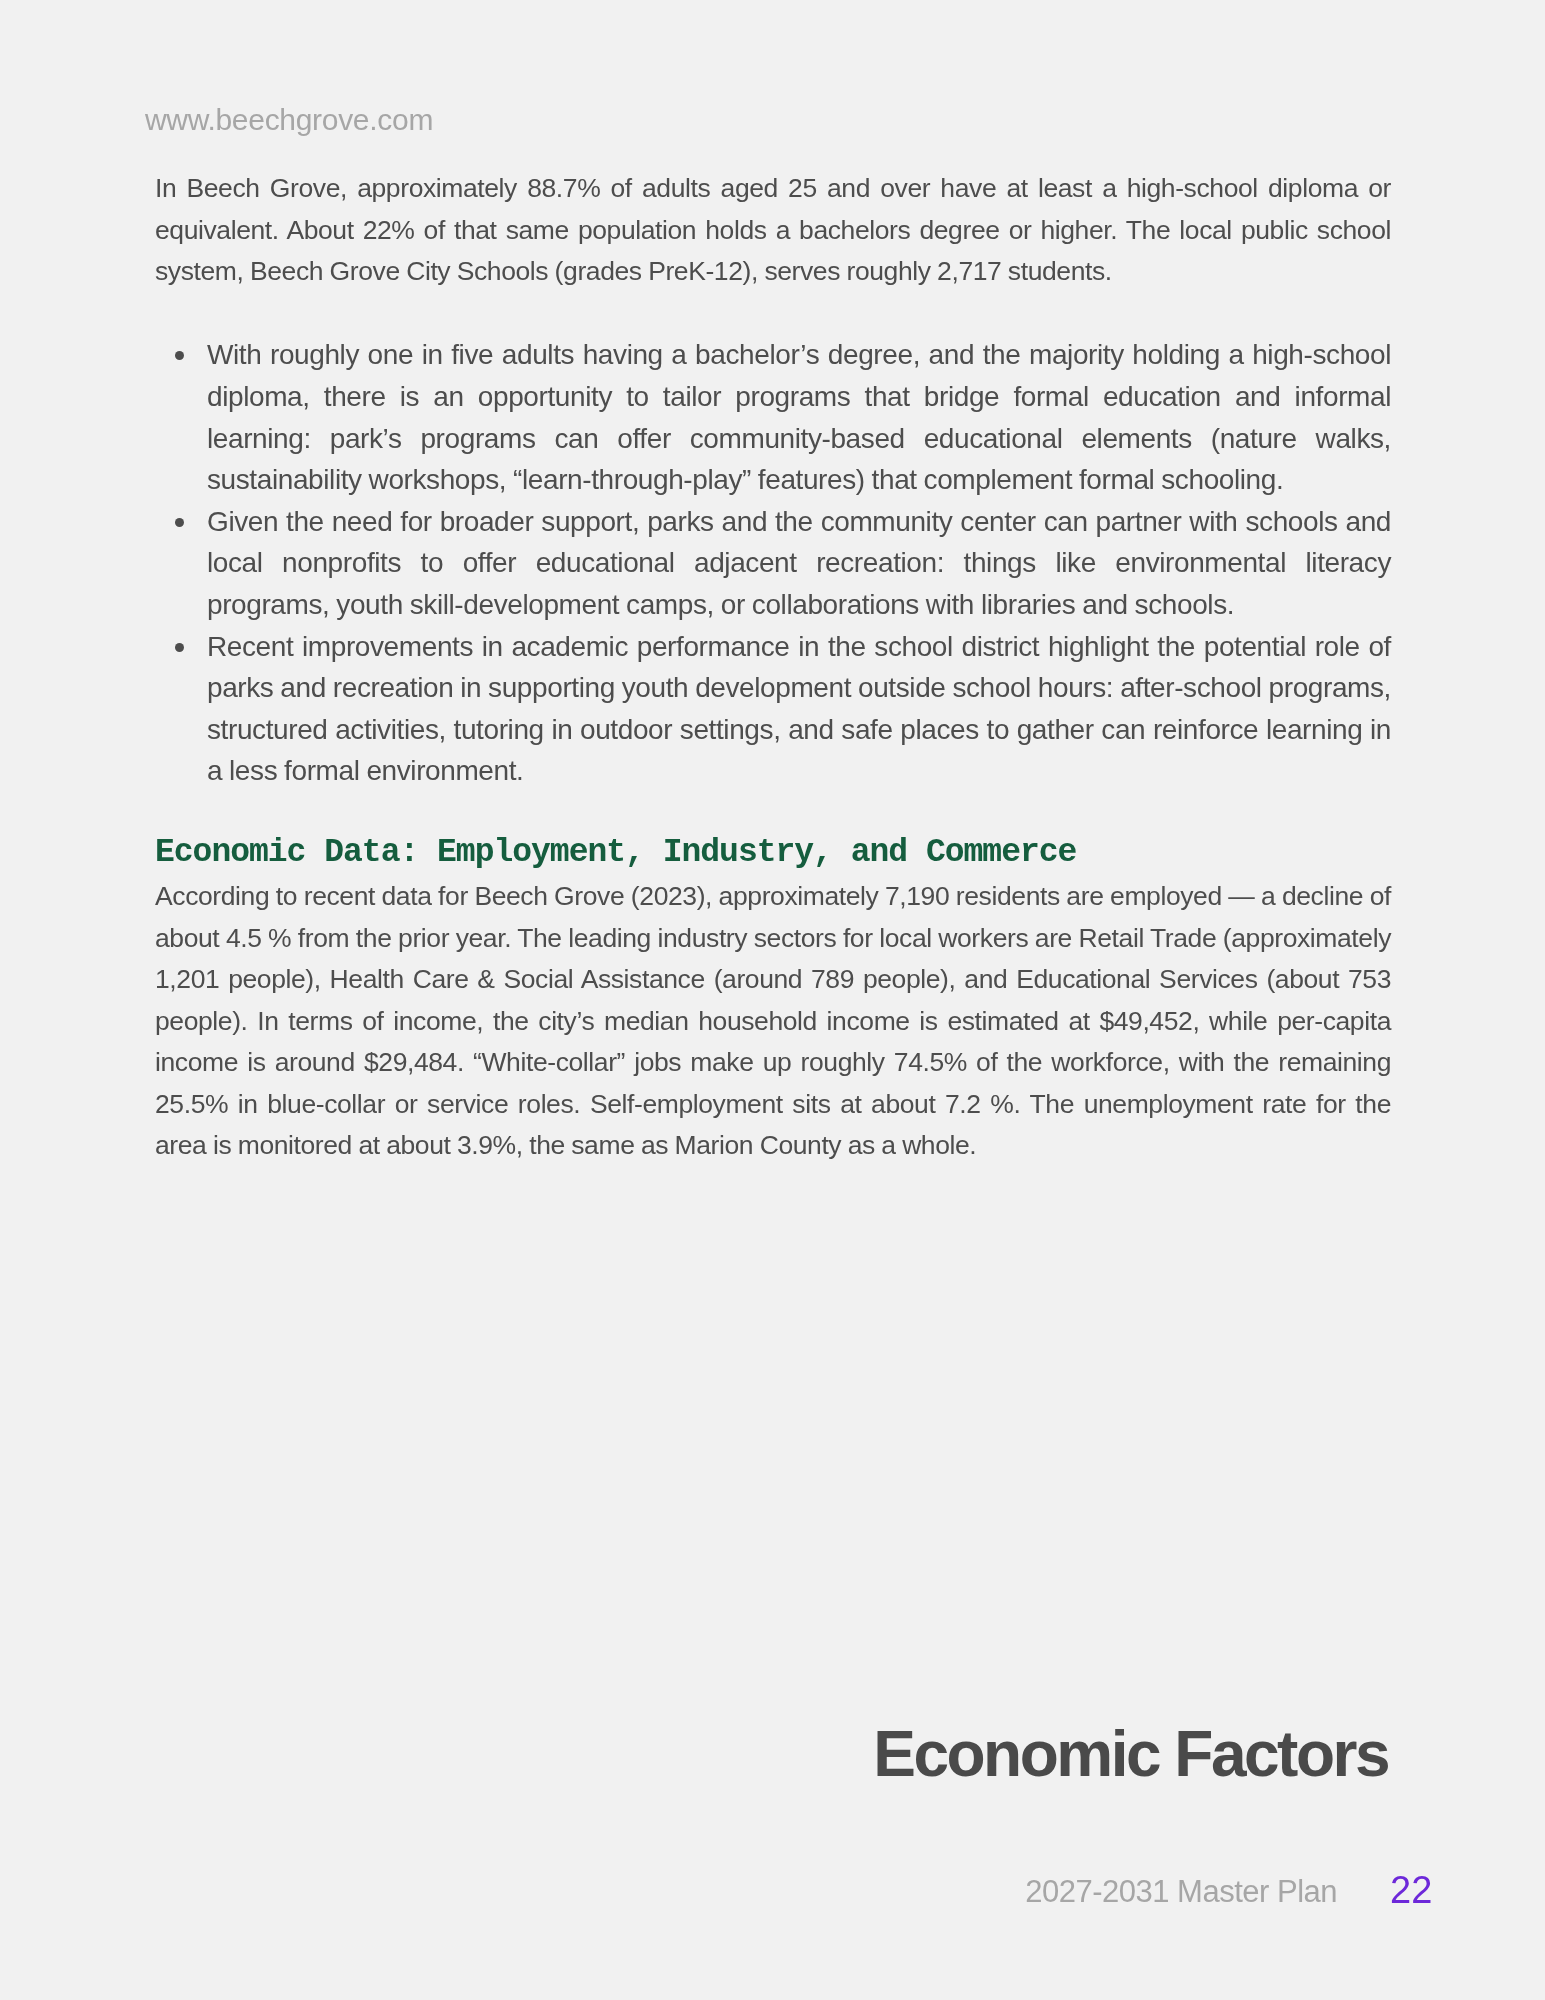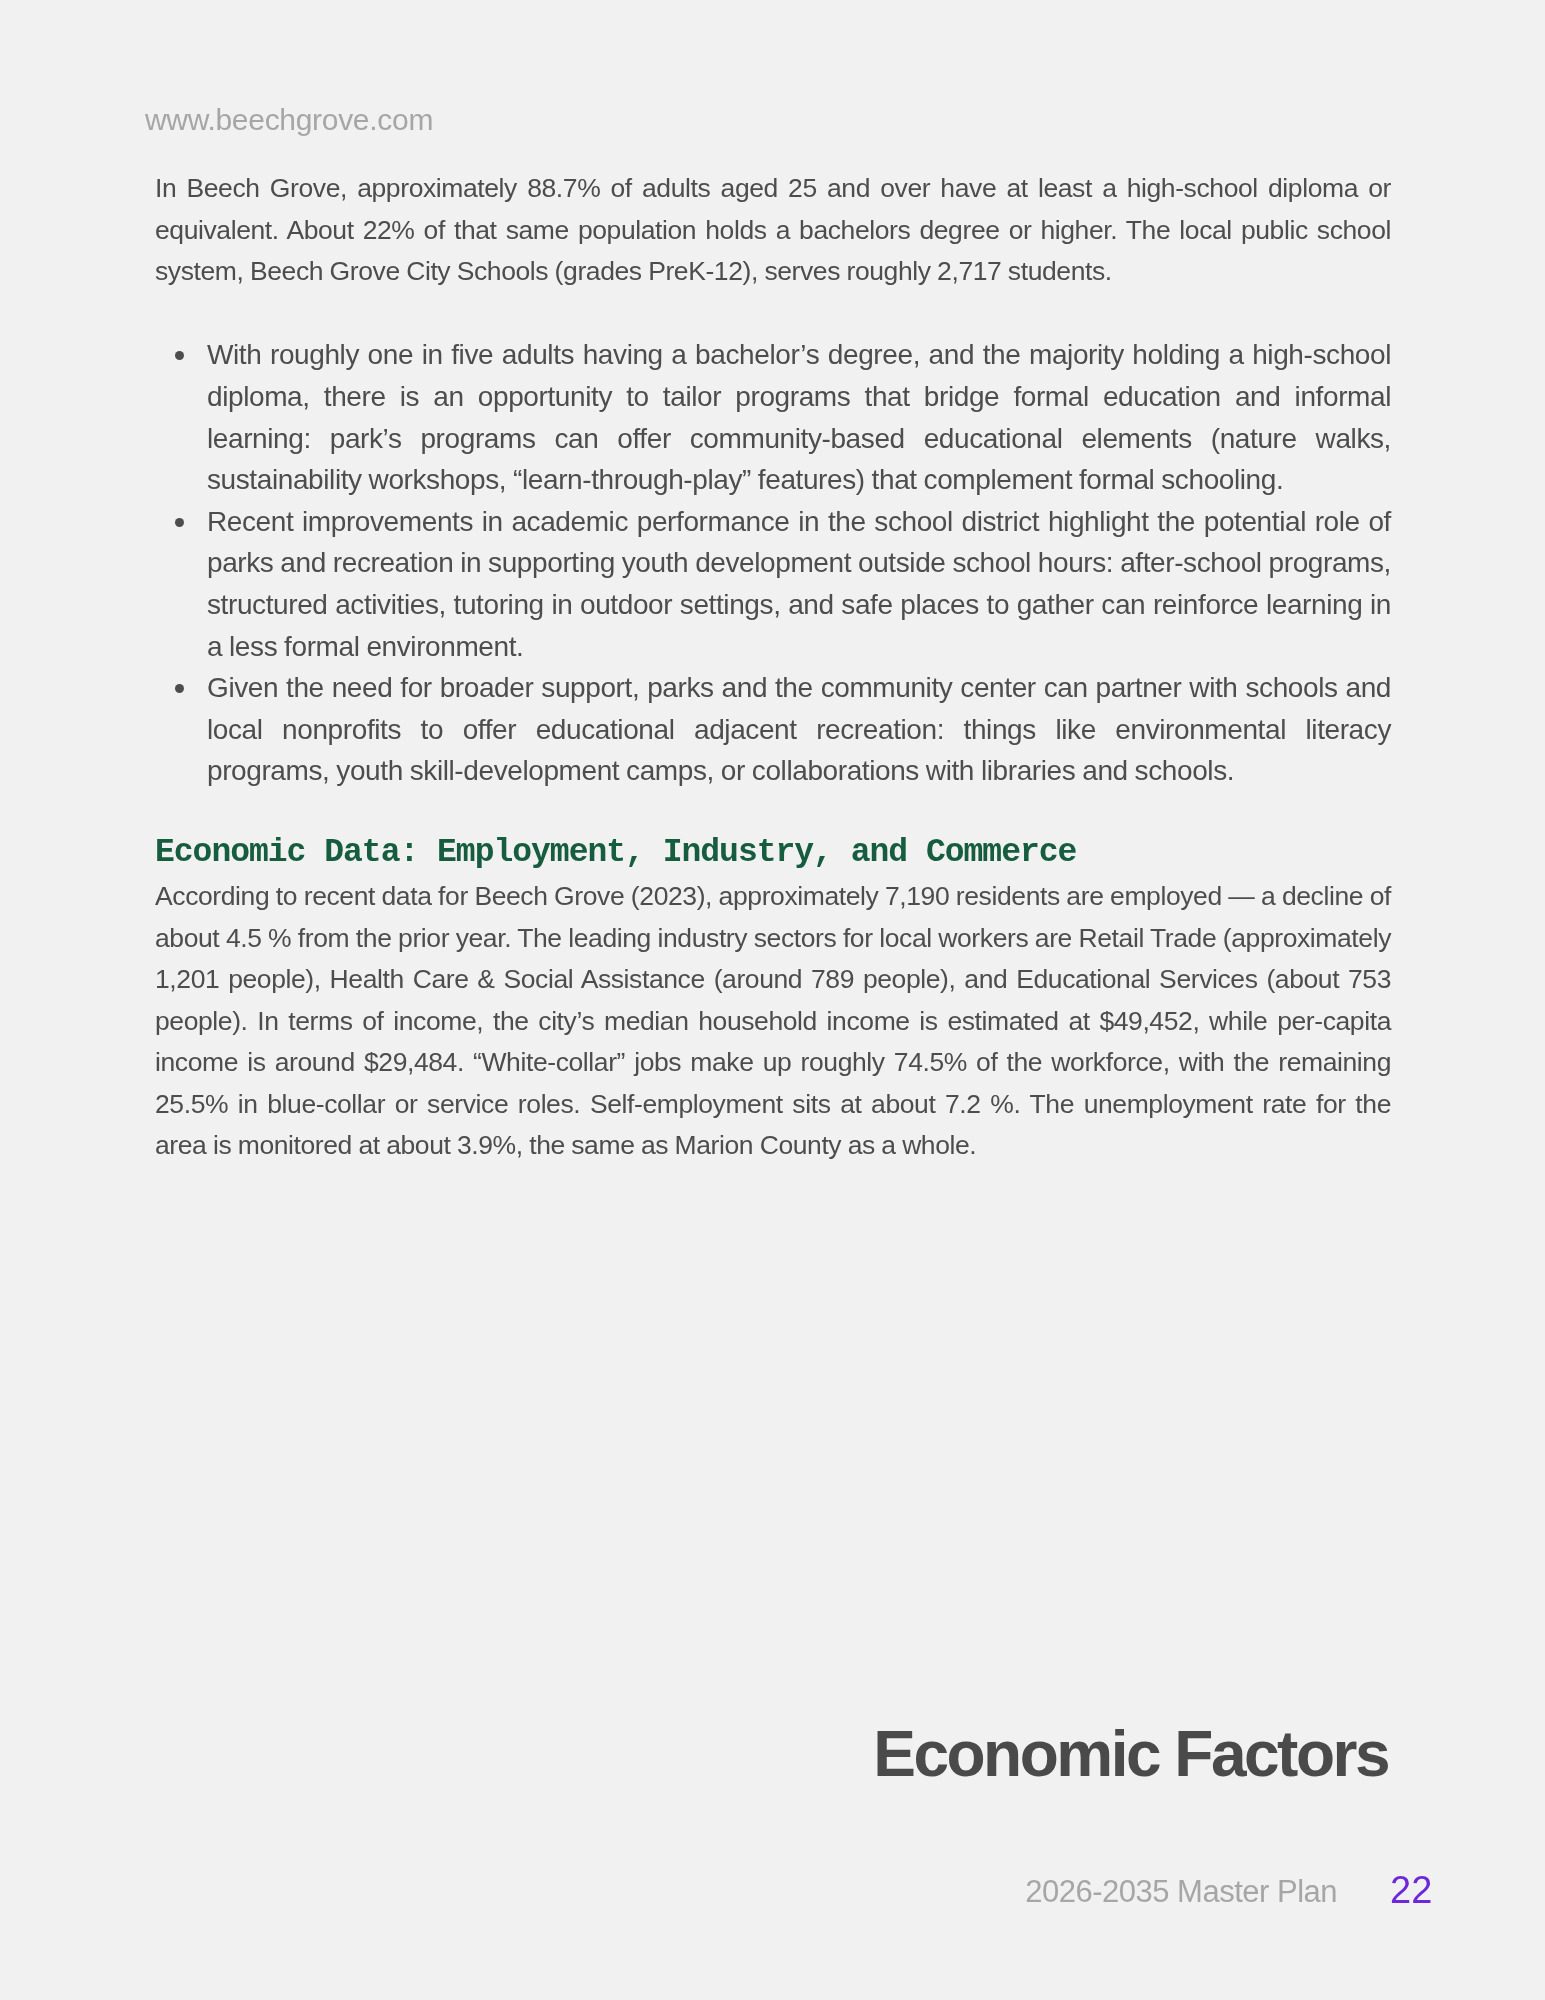--- a/index.html
+++ b/index.html
@@ -79,32 +79,32 @@
 <div class="content">
   <section>
     <p class="para">In Beech Grove, approximately 88.7% of adults aged 25 and over have at least a high-school diploma or equivalent.  About 22% of that same population holds a bachelors degree or higher. The local public school system, Beech Grove City Schools (grades PreK-12), serves roughly 2,717 students.</p>
     <ul class="bullets">
       <li>
         <span class="dot"></span>
         <span>With roughly one in five adults having a bachelor’s degree, and the majority holding a high-school diploma, there is an opportunity to tailor programs that bridge formal education and informal learning: park’s programs can offer community-based educational elements (nature walks, sustainability workshops, “learn-through-play” features) that complement formal schooling.</span>
       </li>
       <li>
         <span class="dot"></span>
-        <span>Recent improvements in academic performance in the school district highlight the potential role of parks and recreation in supporting youth development outside school hours: after-school programs, structured activities, tutoring in outdoor settings, and safe places to gather can reinforce learning in a less formal environment.</span>
+        <span>Given the need for broader support, parks and the community center can partner with schools and local nonprofits to offer educational adjacent recreation: things like environmental literacy programs, youth skill-development camps, or collaborations with libraries and schools.</span>
       </li>
       <li>
         <span class="dot"></span>
-        <span>Given the need for broader support, parks and the community center can partner with schools and local nonprofits to offer educational adjacent recreation: things like environmental literacy programs, youth skill-development camps, or collaborations with libraries and schools.</span>
+        <span>Recent improvements in academic performance in the school district highlight the potential role of parks and recreation in supporting youth development outside school hours: after-school programs, structured activities, tutoring in outdoor settings, and safe places to gather can reinforce learning in a less formal environment.</span>
       </li>
     </ul>
   </section>
 
   <section class="section2">
     <h2 class="h2">Economic Data: Employment, Industry, and Commerce</h2>
     <p class="para">According to recent data for Beech Grove (2023), approximately 7,190 residents are employed — a decline of about 4.5 % from the prior year. The leading industry sectors for local workers are Retail Trade (approximately 1,201 people), Health Care &amp; Social Assistance (around 789 people), and Educational Services (about 753 people). In terms of income, the city’s median household income is estimated at $49,452, while per-capita income is around $29,484. “White-collar” jobs make up roughly 74.5% of the workforce, with the remaining 25.5% in blue-collar or service roles. Self-employment sits at about 7.2 %. The unemployment rate for the area is monitored at about 3.9%, the same as Marion County as a whole.</p>
   </section>
 </div>
 
 <div class="footer-title">
   <span class="line">Economic Factors</span>
 </div>
-<div class="footer-plan">2026-2035 Master Plan</div>
+<div class="footer-plan">2027-2031 Master Plan</div>
 <div class="page-num">22</div>
 
 </body></html>

